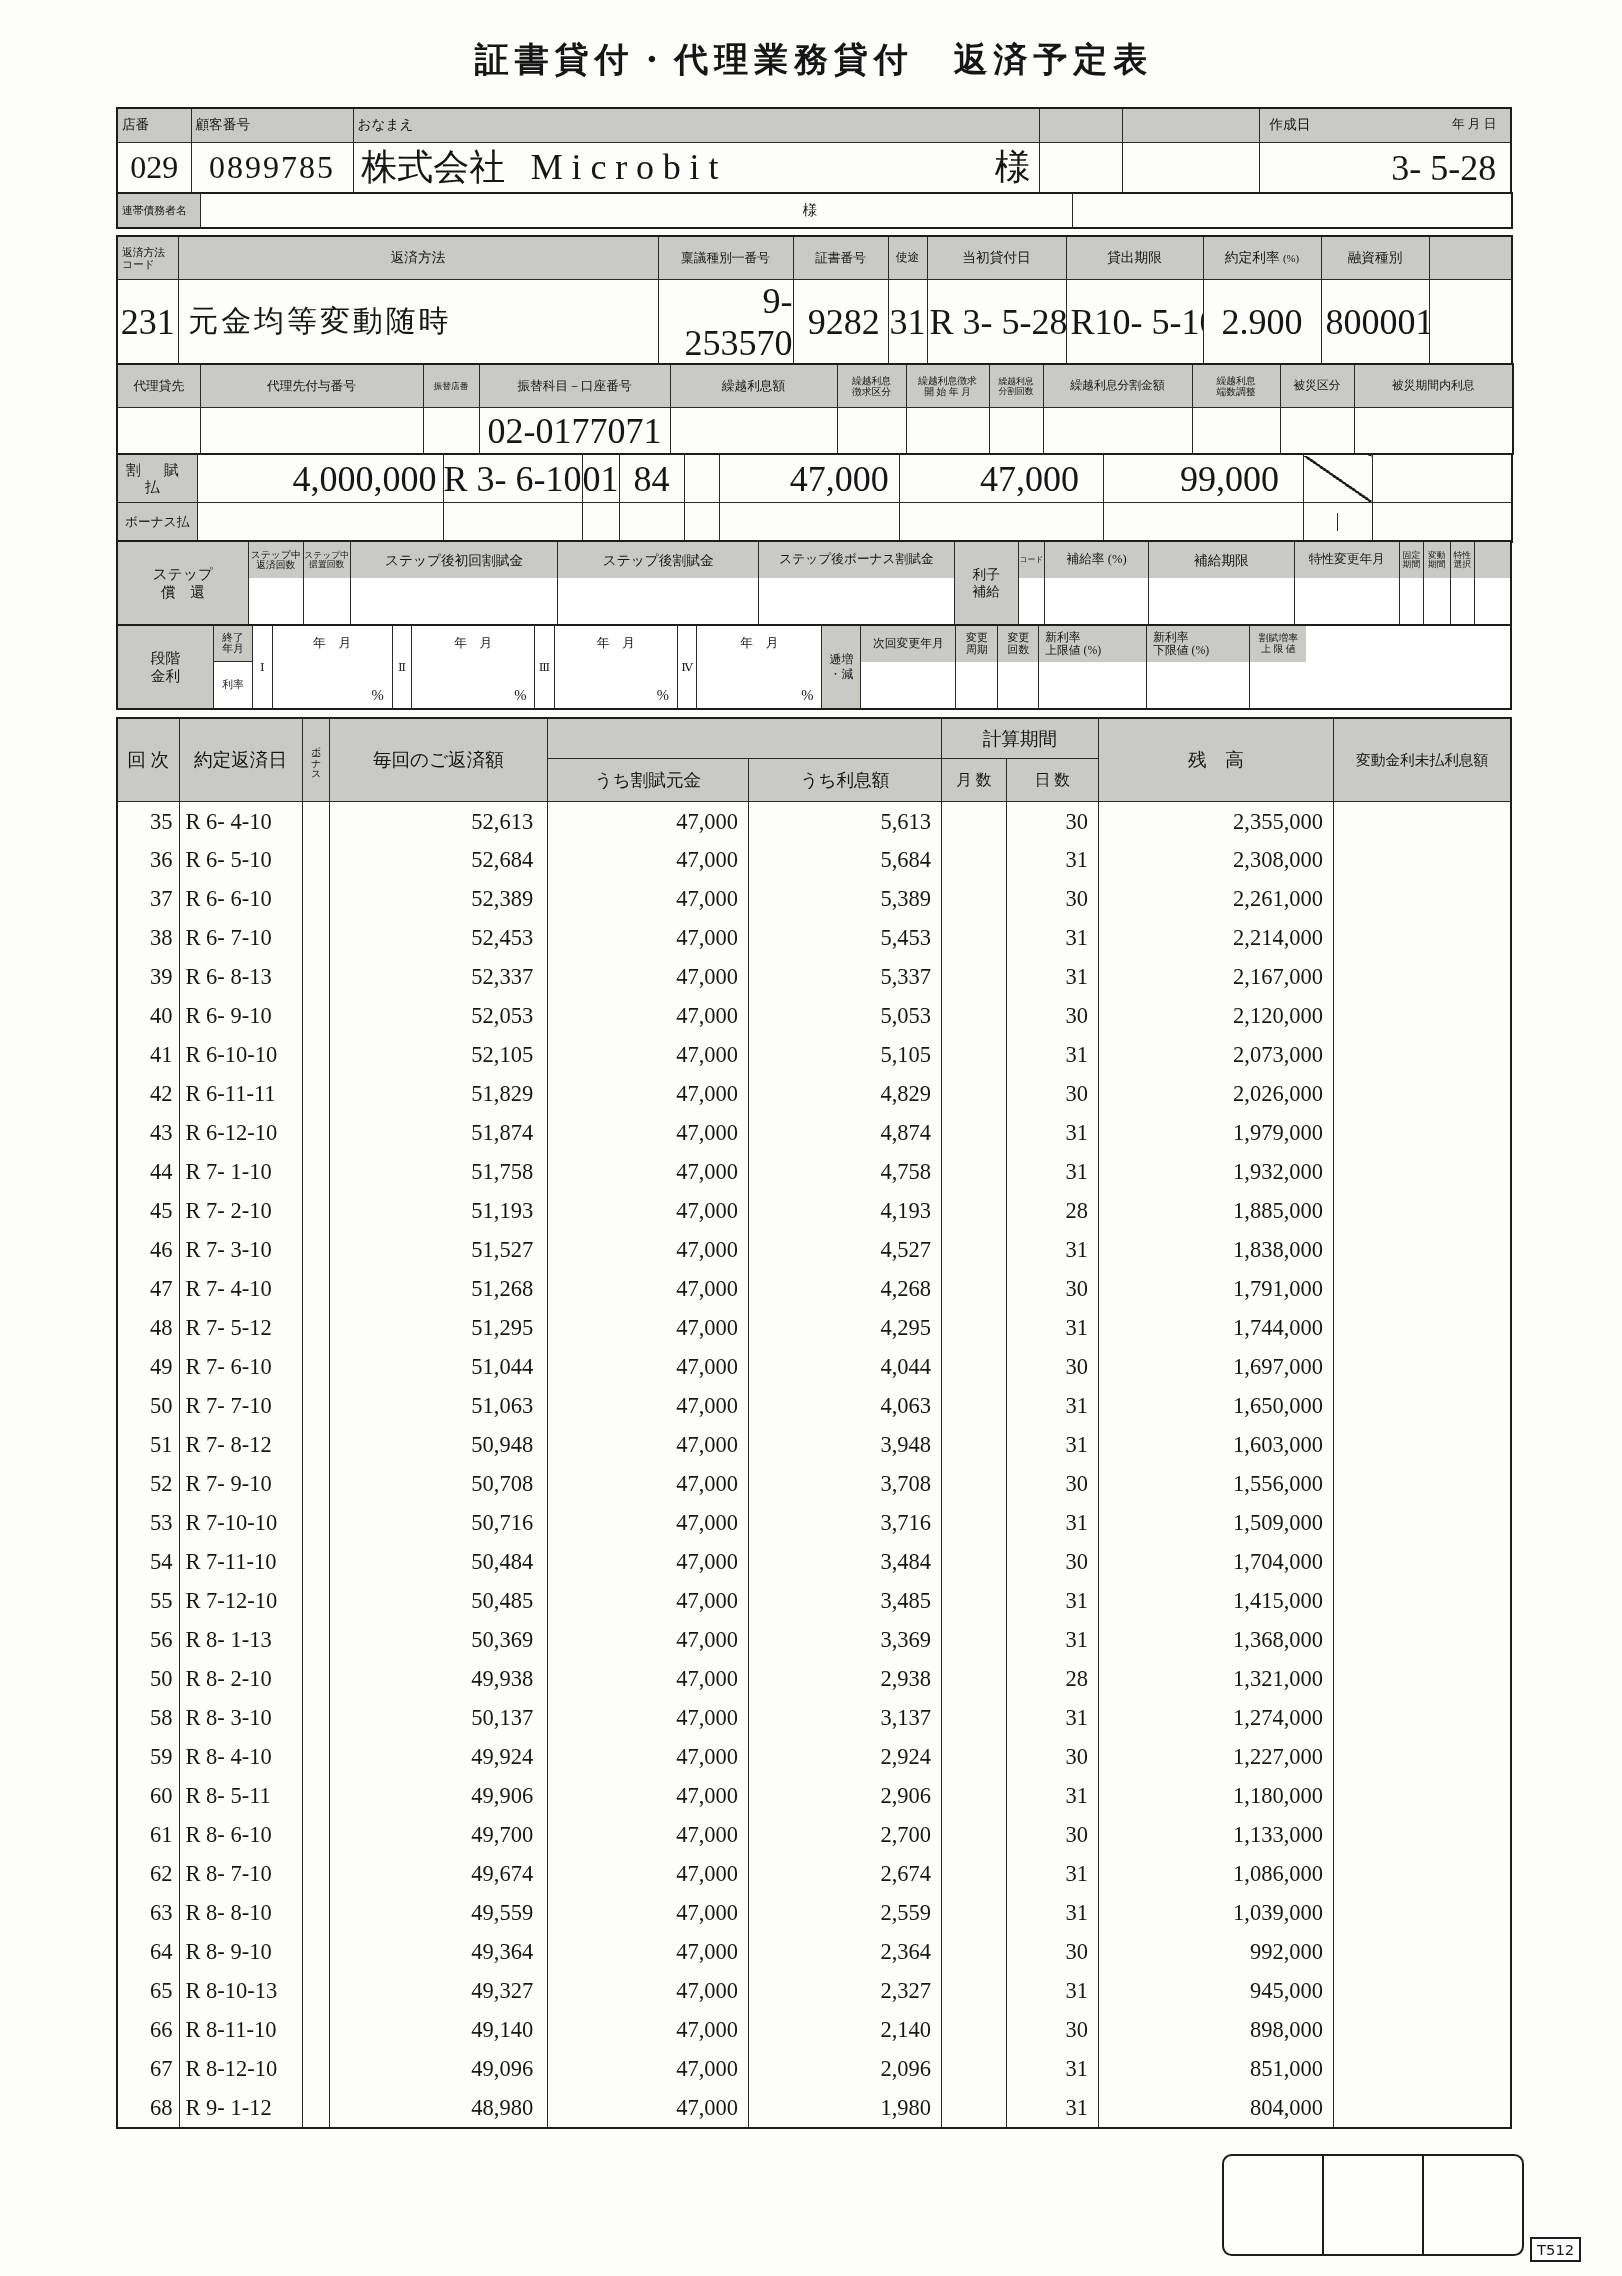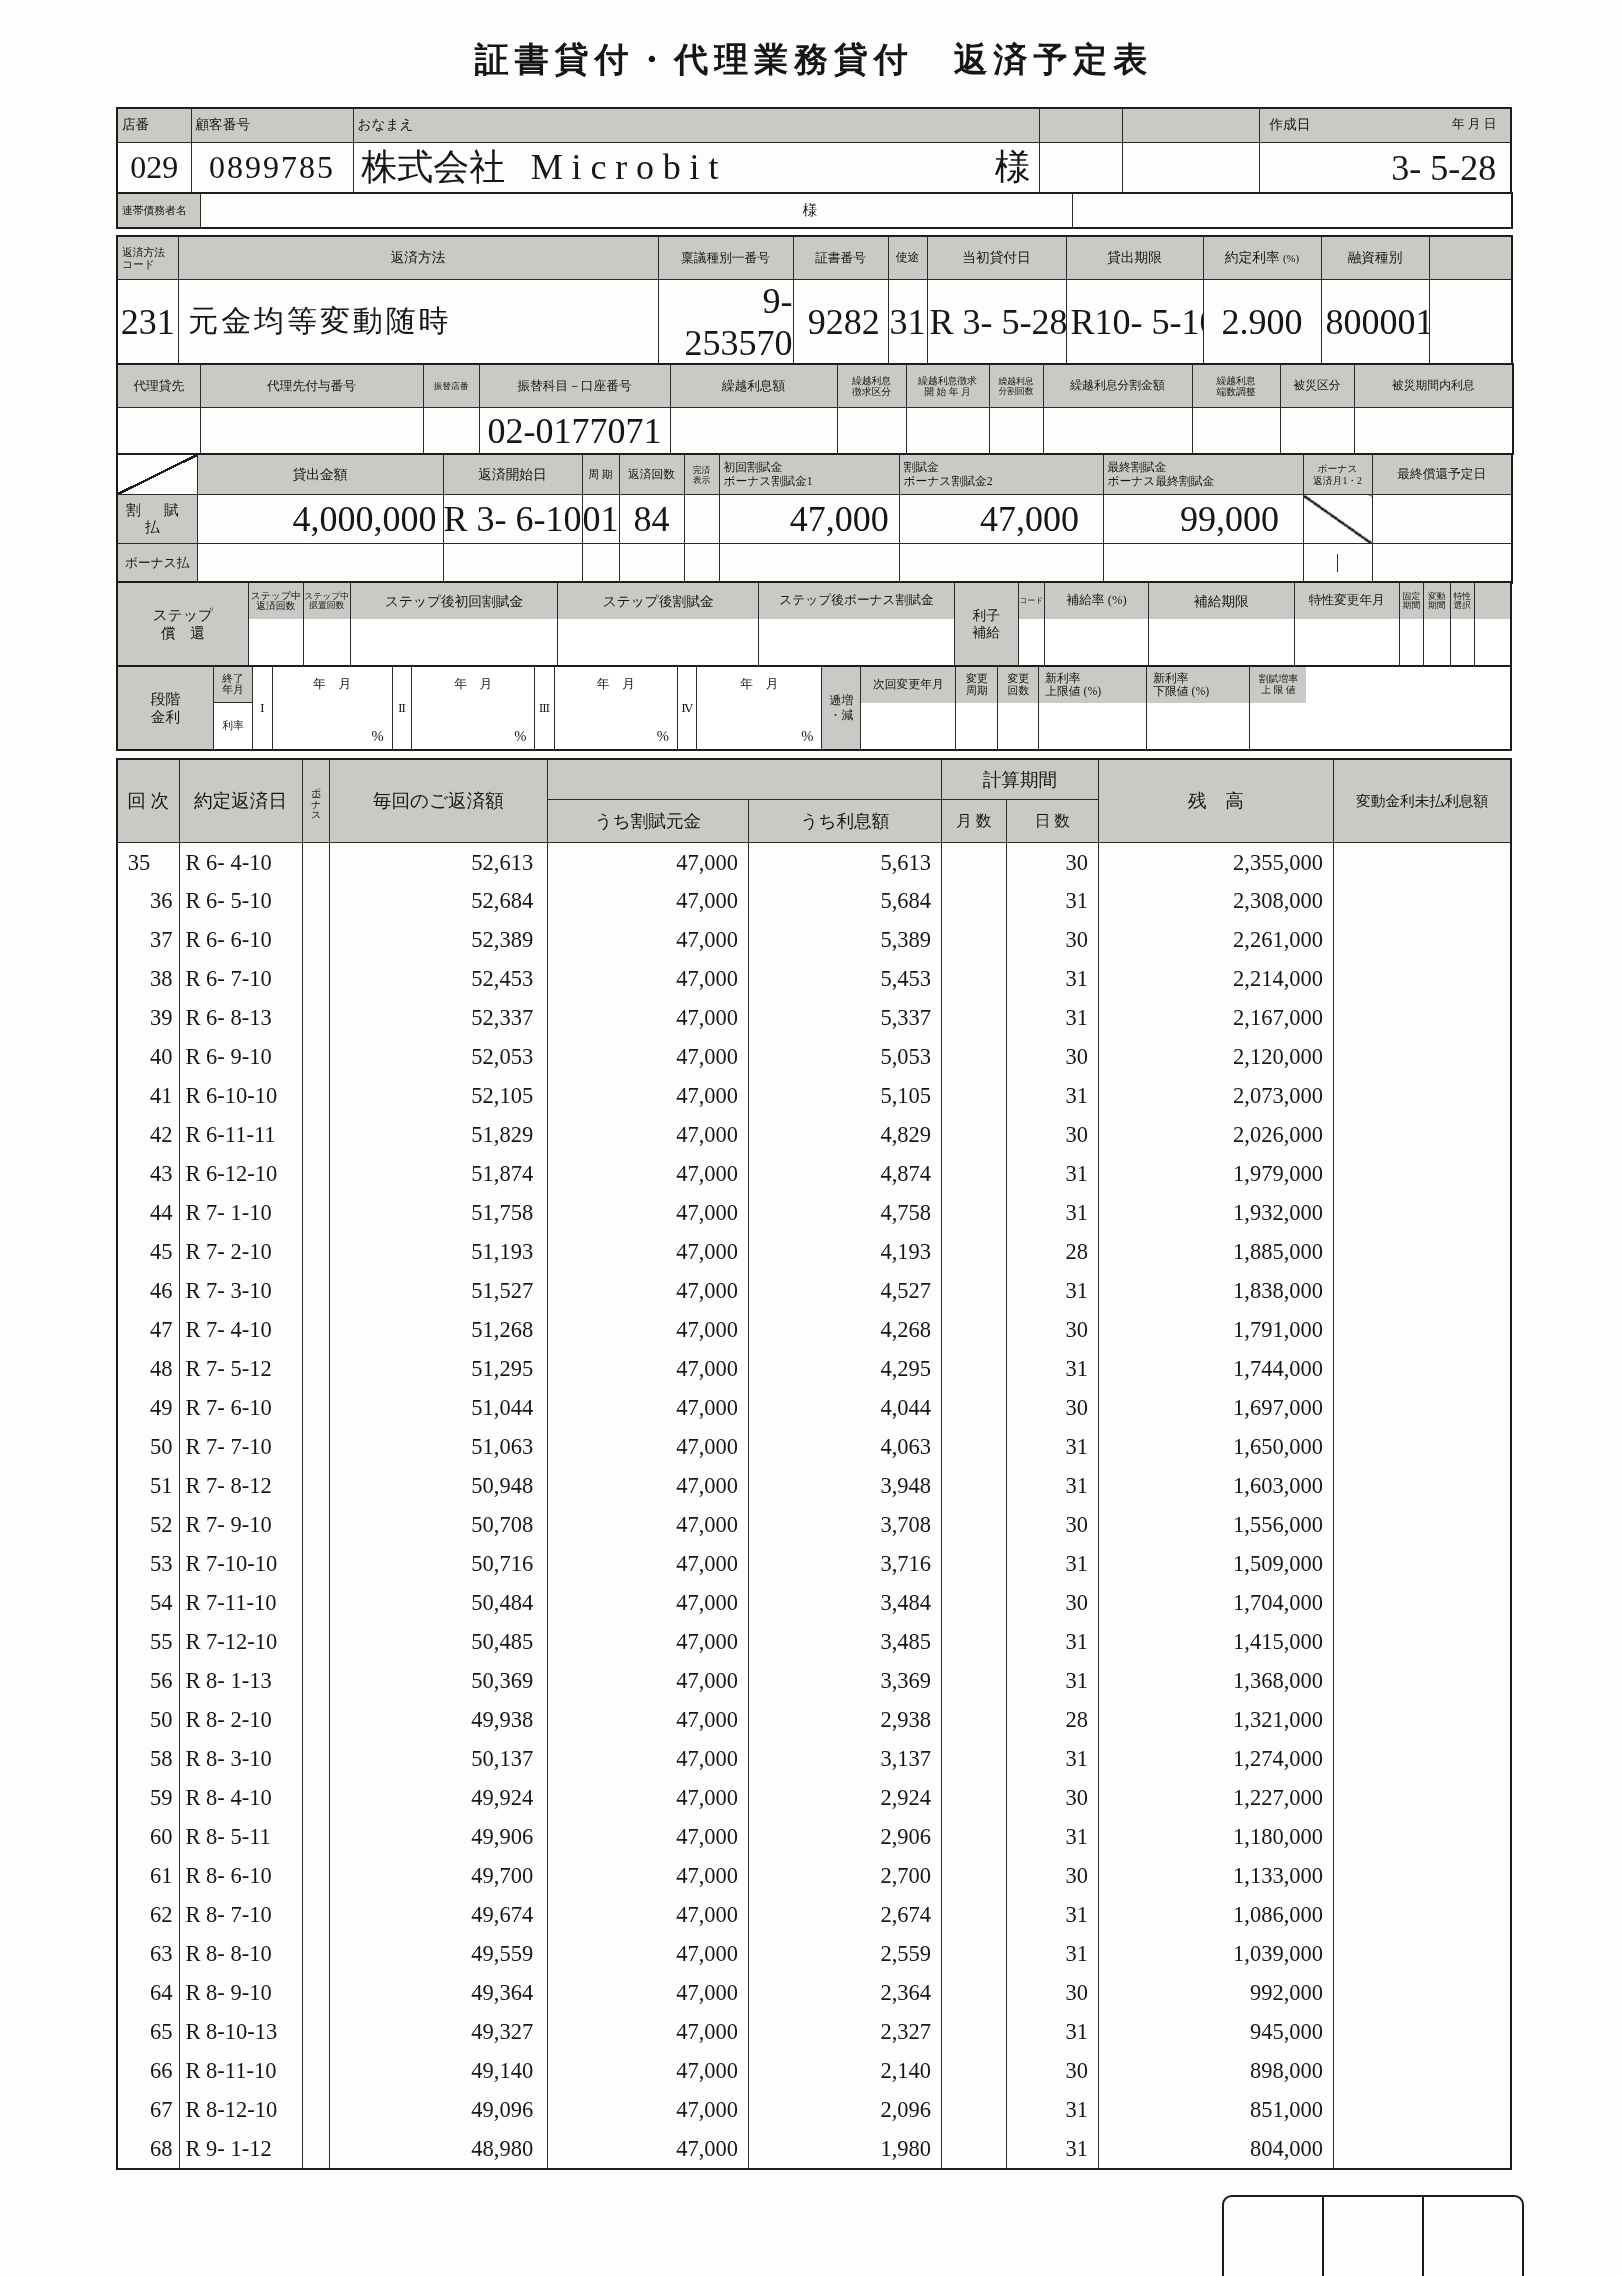--- a/index.html
+++ b/index.html
@@ -219,38 +219,20 @@
         <col style="width:37px">
         <col style="width:65px">
         <col style="width:35px">
         <col style="width:180px">
         <col style="width:204px">
         <col style="width:200px">
         <col style="width:69px">
         <col style="width:140px">
       </colgroup>
     <tbody>
-        <tr style="height:41px">
-      <td class="diag-down"></td>
-      <td class="gray lbl">貸出金額</td>
-      <td class="gray lbl">返済開始日</td>
-      <td class="gray lbl lbl2 sm11">周 期</td>
-      <td class="gray lbl sm12">返済回数</td>
-      <td class="gray lbl lbl2 sm9">完済
-表示</td>
-      <td class="gray lbl lbl2 sm12 left">初回割賦金
-ボーナス割賦金1</td>
-      <td class="gray lbl lbl2 sm12 left">割賦金
-ボーナス割賦金2</td>
-      <td class="gray lbl lbl2 sm12 left">最終割賦金
-ボーナス最終割賦金</td>
-      <td class="gray lbl lbl2 sm10">ボーナス
-返済月1・2</td>
-      <td class="gray lbl sm13">最終償還予定日</td>
-    </tr>
     <tr style="height:49px">
       <td class="gray lbl spread" style="font-size:14.7px">割 賦 払</td>
       <td class="med right" style="padding-right:5.9px">4,000,000</td>
       <td class="med pre left">R 3- 6-10</td>
       <td class="med" style="text-align:center;padding:0">01</td>
       <td class="med" style="text-align:center">84</td>
       <td></td>
       <td class="med right" style="padding-right:9.8px">47,000</td>
       <td class="med right" style="padding-right:23.5px">47,000</td>
       <td class="med right" style="padding-right:23.5px">99,000</td>
@@ -452,21 +434,21 @@
       </tr>
       <tr class="h2">
         <th>うち割賦元金</th>
         <th>うち利息額</th>
         <th style="font-size:15.7px">月 数</th>
         <th style="font-size:15.7px">日 数</th>
       </tr>
     </thead>
     <tbody>
         <tr>
-          <td style="padding-right:5.9px">35</td>
+          <td style="text-align:right;padding-right:5.9px">35</td>
           <td style="text-align:left;white-space:pre;padding-left:5.9px">R 6- 4-10</td>
           <td></td>
           <td style="text-align:right;padding-right:13.7px">52,613</td>
           <td style="text-align:right;padding-right:9.8px">47,000</td>
           <td style="text-align:right;padding-right:9.8px">5,613</td>
           <td></td>
           <td style="text-align:right;padding-right:9.8px">30</td>
           <td style="text-align:right;padding-right:9.8px">2,355,000</td>
           <td></td>
         </tr>

